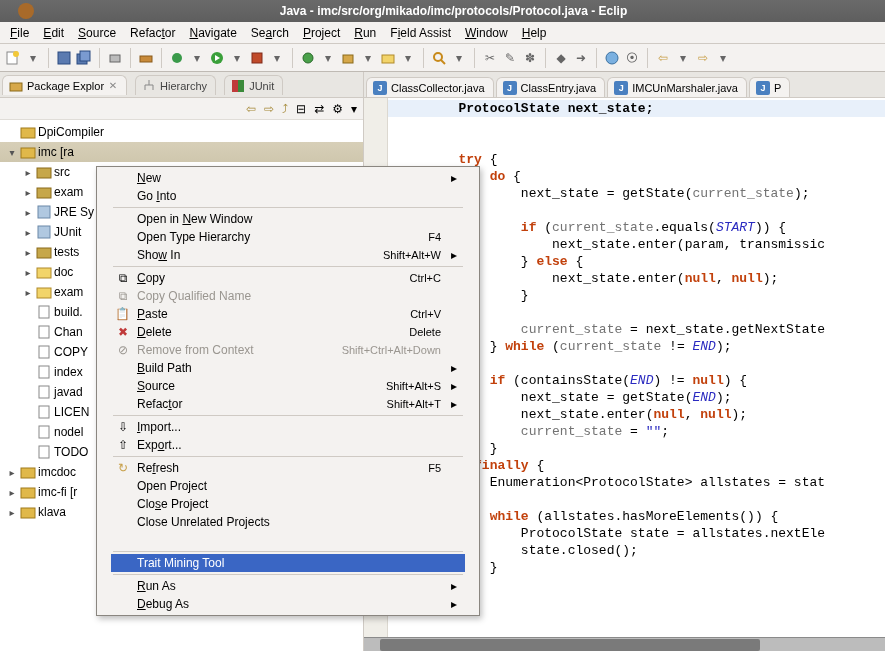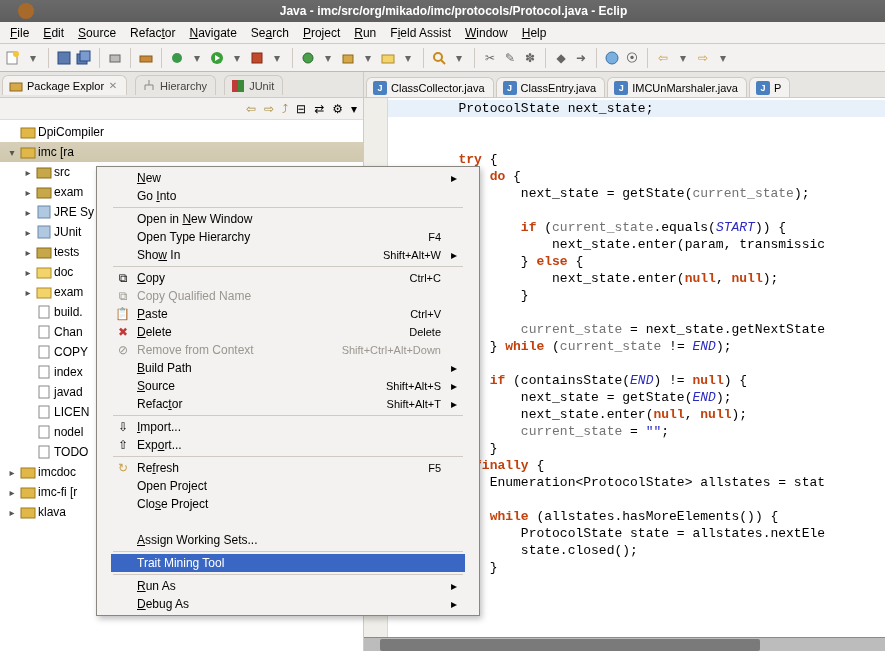--- a/index.html
+++ b/index.html
@@ -34,21 +34,21 @@
 .nodeicon.srcf svg rect { fill: #c6a74a; stroke: #8a6a1a; }
 .nodeicon.jar svg rect { fill: #b0c8e0; stroke: #6a88a8; }
 .nodeicon.file svg rect { fill: #fff; stroke: #888; }
 .rightpane { flex: 1; background: #fff; display: flex; flex-direction: column; }
 .editortabs { display: flex; height: 26px; align-items: flex-end; background: #e8e6e2; border-bottom: 1px solid #cfcac4; padding-left: 2px; }
 .etab { background: #f4f2f0; border: 1px solid #cfcac4; border-bottom: none; border-radius: 6px 6px 0 0; padding: 3px 8px 2px 6px; display: flex; align-items: center; gap: 4px; font-size: 11px; margin-right: 2px; }
 .jicon { width: 14px; height: 14px; background: #4a80c0; color: #fff; font-size: 9px; font-weight: bold; display: inline-flex; align-items: center; justify-content: center; border-radius: 2px; }
 .editor { flex: 1; display: flex; background: #fff; overflow: hidden; }
 .gutter { width: 24px; background: #f0eee8; border-right: 1px solid #dcd8d0; }
 .code { flex: 1; font-family: "Courier New", monospace; font-size: 13px; line-height: 17px; padding: 2px 0 0 8px; white-space: pre; color: #000; position: relative; }
-.code .hl { background: #e8f0fa; display: block; margin-left: -8px; padding-left: 8px; }
+.code .hl { background: #e8f0fa; display: block; margin-left: -8px; padding-left: 8px; font-weight: bold; }
 .kw { color: #c2410c; font-weight: bold; }
 .konst { color: #2a2ac0; font-style: italic; }
 .ident { color: #737373; }
 .str { color: #2a2ac0; }
 .scrollbar-bottom { height: 14px; background: #bcbcbc; border-top: 1px solid #8a8a8a; position: relative; }
 .scrollbar-bottom .thumb { position: absolute; left: 16px; top: 1px; height: 12px; width: 380px; background: #7a7a7a; border-radius: 2px; }
 .ctxmenu { position: absolute; left: 96px; top: 166px; width: 384px; background: #f4f2f0; border: 1px solid #8a8680; box-shadow: 2px 3px 6px rgba(0,0,0,0.25); padding: 2px 14px; z-index: 10; }
 .ctxrow { display: flex; align-items: center; height: 18px; padding: 0 8px 0 4px; gap: 6px; }
 .ctxrow.sel { background: #3a66c4; color: #fff; }
 .ctxrow.disabled { color: #9a9690; }
@@ -571,26 +571,26 @@
       <span class="csub"></span>
     </div>
   <div class="ctxrow">
       <span class="cicon"></span>
       <span class="clabel">Clo<span class="u">s</span>e Project</span>
       <span class="caccel"></span>
       <span class="csub"></span>
     </div>
   <div class="ctxrow">
       <span class="cicon"></span>
-      <span class="caccel"></span>
-      <span class="csub"></span>
-    </div>
-  <div class="ctxrow">
-      <span class="cicon"></span>
-      <span class="clabel"><span class="u">A</span>ssign Working Sets...</span>
+      <span class="clabel">Close Unrelated Projects</span>
+      <span class="caccel"></span>
+      <span class="csub"></span>
+    </div>
+  <div class="ctxrow">
+      <span class="cicon"></span>
       <span class="caccel"></span>
       <span class="csub"></span>
     </div>
   <div class="ctxsep"></div>
   <div class="ctxrow sel">
       <span class="cicon"></span>
       <span class="clabel">Trait Mining Tool</span>
       <span class="caccel"></span>
       <span class="csub"></span>
     </div>

